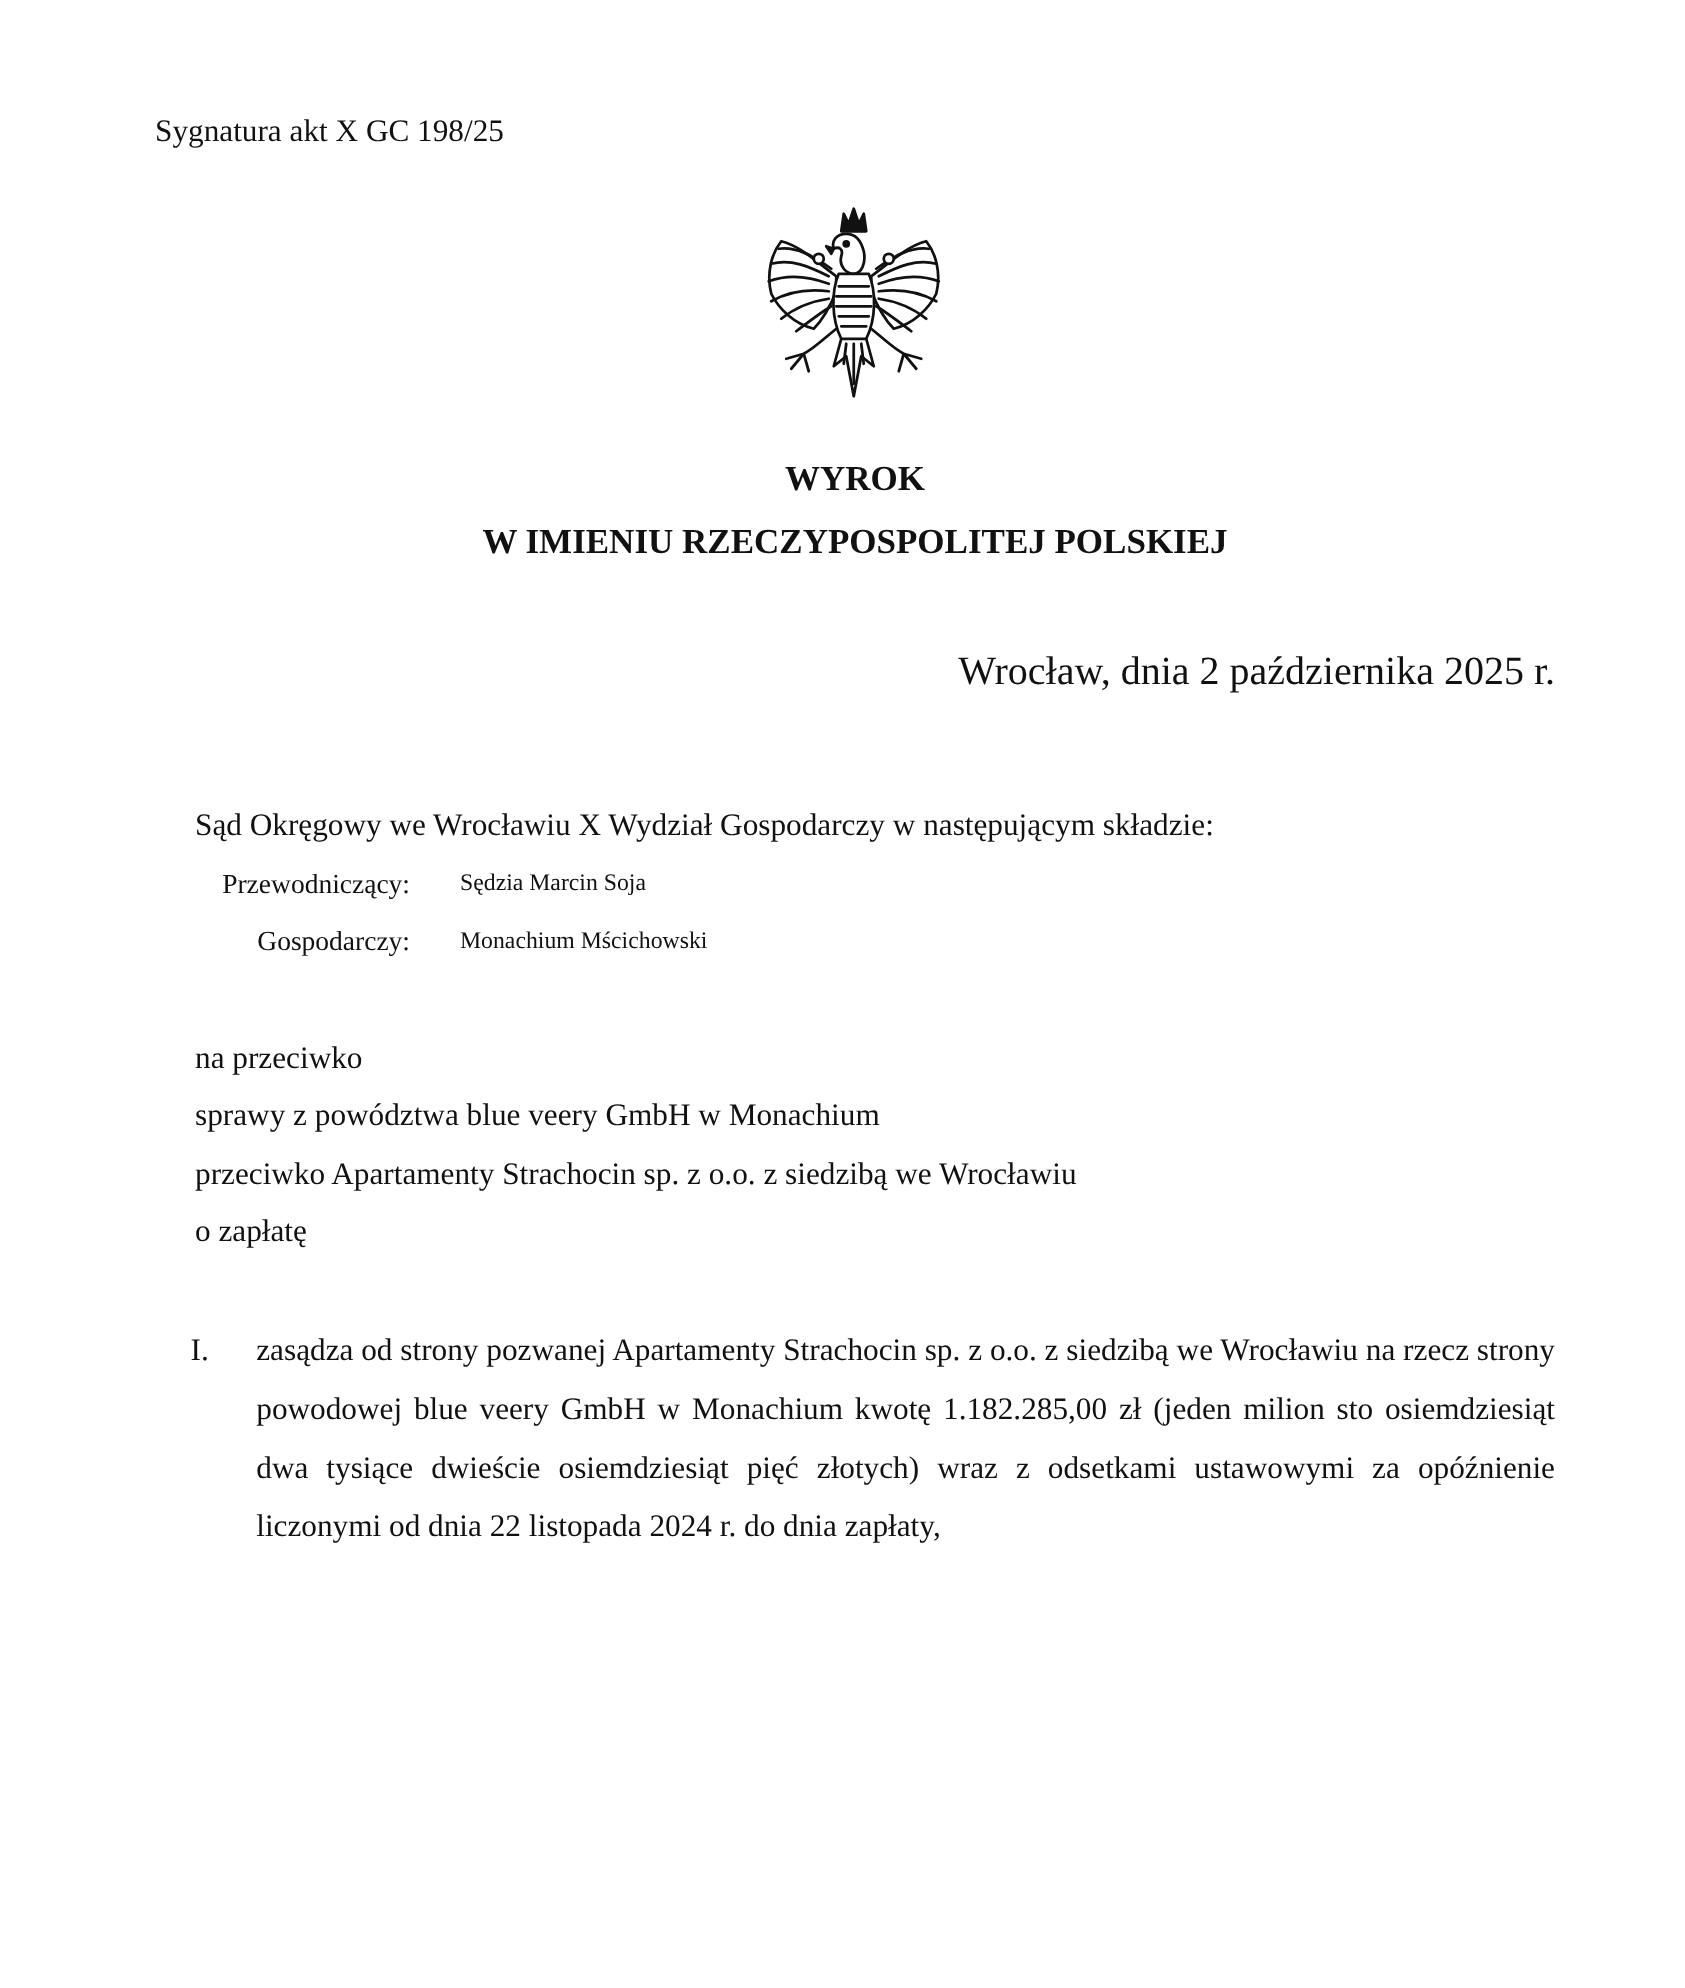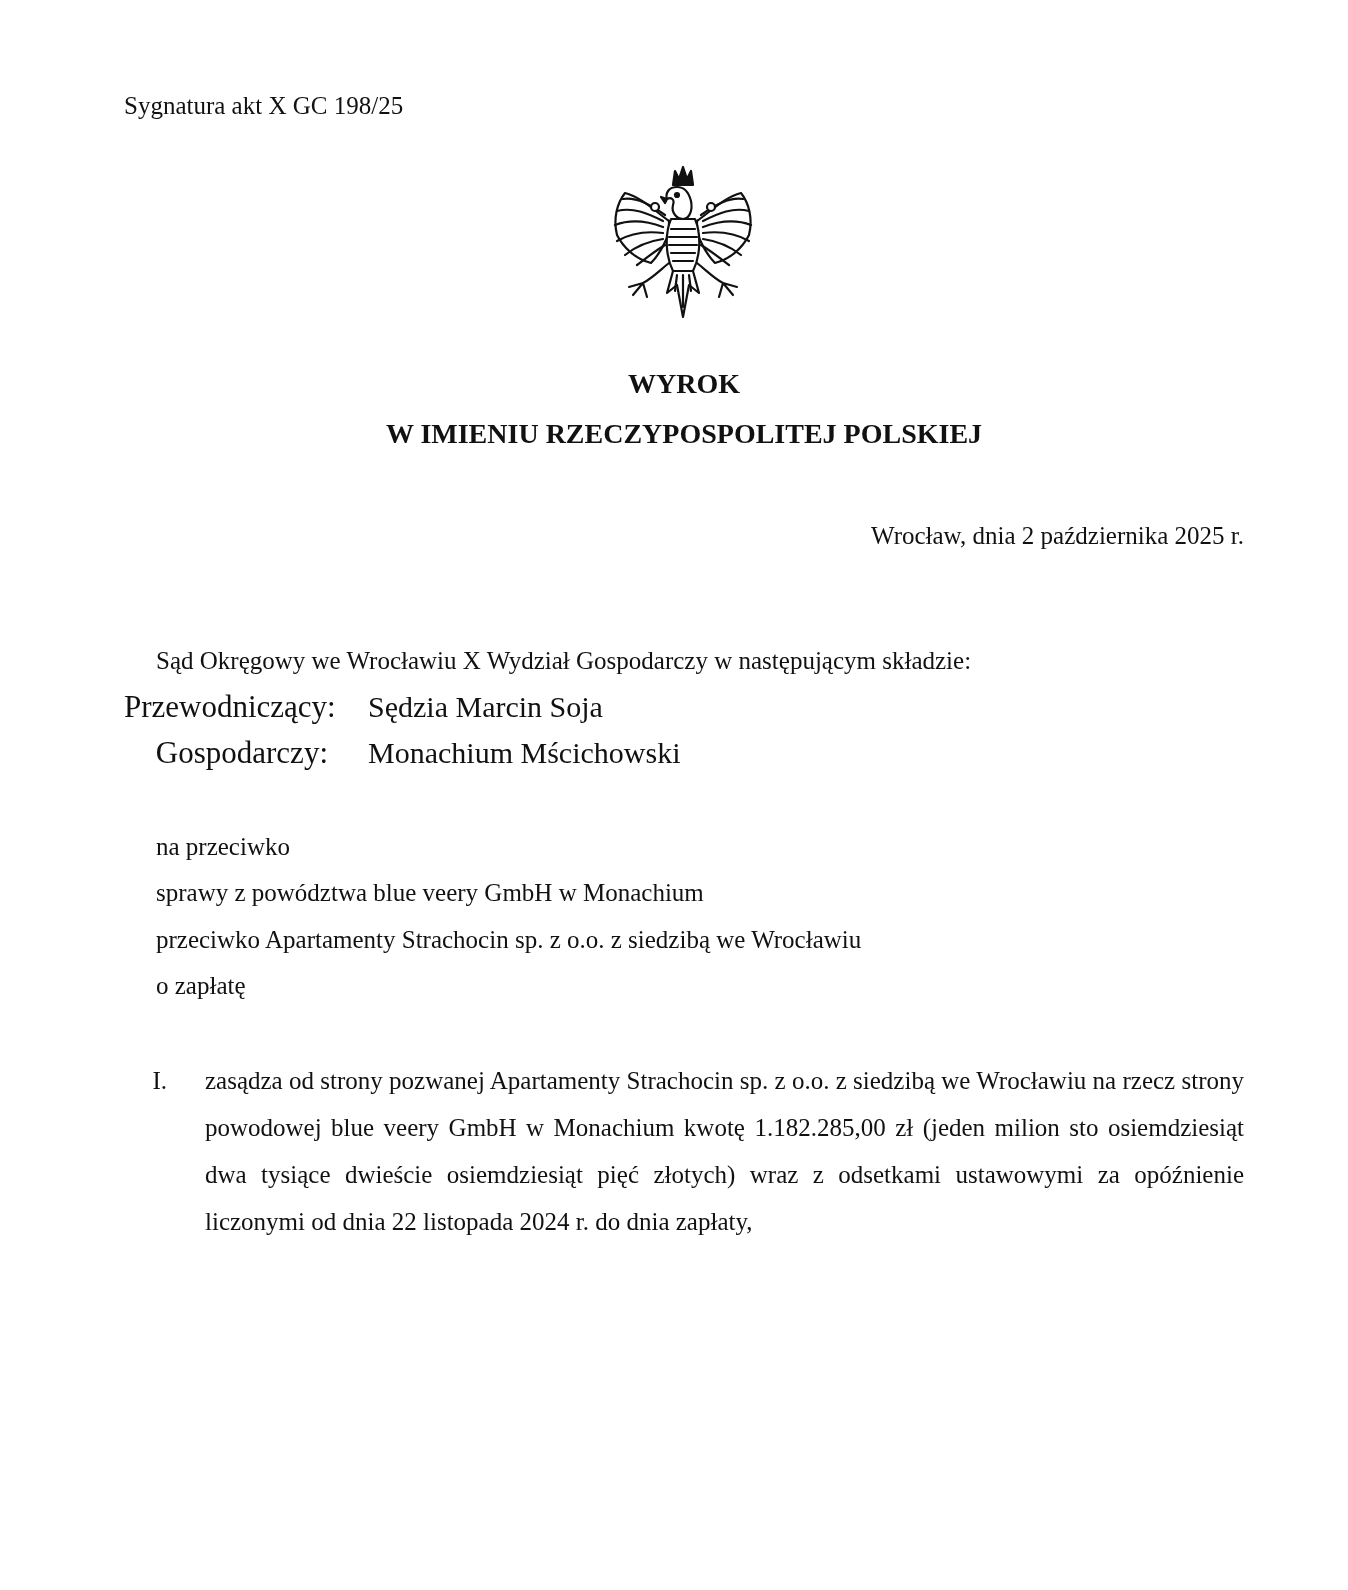--- a/index.html
+++ b/index.html
@@ -45,45 +45,45 @@
       font-size: 28px;
       line-height: 36px;
       white-space: nowrap;
     }
     .title.t1 { top: 366px; }
     .title.t2 { top: 416px; }
     .place-date {
       position: absolute;
       right: 104px;
       top: 518px;
-      font-size: 25px;
+      font-size: 32px;
       line-height: 36px;
       white-space: nowrap;
     }
     .line {
       position: absolute;
       left: 124px;
       font-size: 25px;
       line-height: 36px;
       white-space: nowrap;
       margin-left: 32px;
     }
     .comp-label {
       position: absolute;
-      font-size: 31px;
+      font-size: 22px;
       line-height: 36px;
       white-space: nowrap;
       text-align: right;
       width: 204px;
       left: 124px;
     }
     .comp-value {
       position: absolute;
       left: 368px;
-      font-size: 30px;
+      font-size: 19px;
       line-height: 36px;
       white-space: nowrap;
       text-align: center;
     }
     .ruling {
       position: absolute;
       left: 124px;
       width: 1120px;
     }
     .ruling-item {

